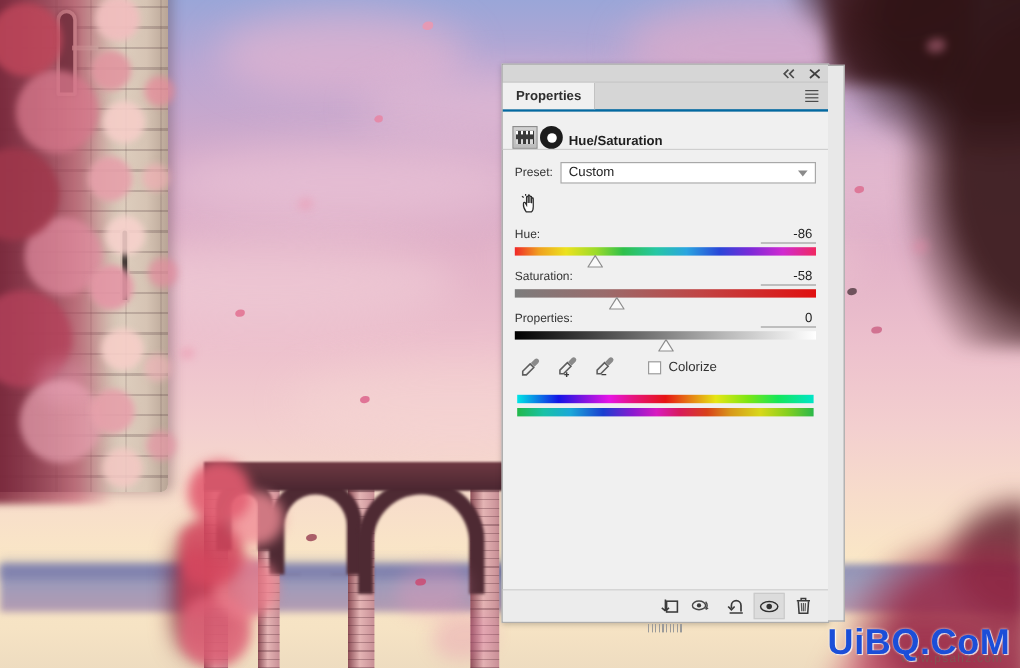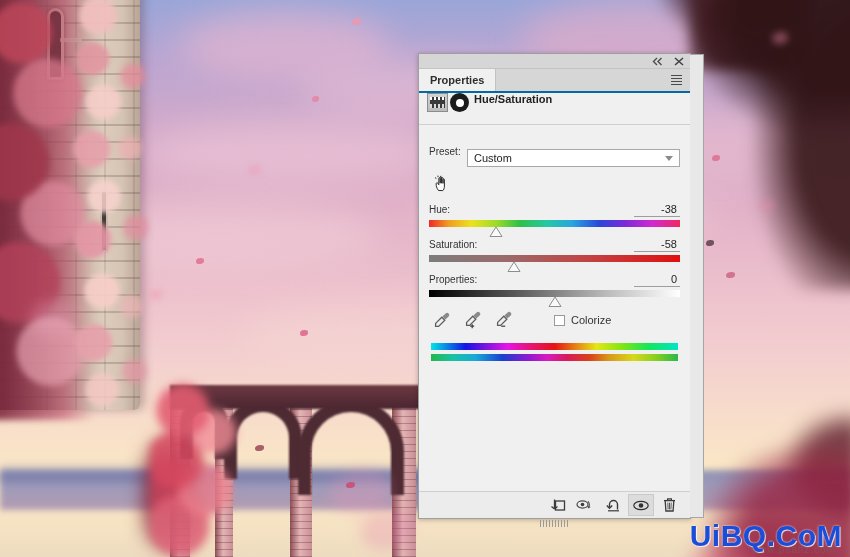--- a/index.html
+++ b/index.html
@@ -294,21 +294,21 @@
   }
   .hamburger { width: 11px; }
   .hamburger span {
     display: block; height: 1px; background: #4a4a4a; margin: 2px 0;
   }
 
   .adj-header {
     height: 32px;
     background: #f0f0f0;
     border-bottom: 1px solid #cfcfcf;
-    display: flex; align-items: flex-start;
+    display: flex; align-items: flex-end;
     padding: 0 8px; gap: 2px;
   }
   .adj-icon-btn {
     width: 21px; height: 19px;
     border: 1px solid #8c8c8c;
     background: linear-gradient(#d2d2d2, #bcbcbc);
     display: flex; align-items: center; justify-content: center;
     cursor: pointer;
   }
   .adj-grid {
@@ -346,21 +346,20 @@
   .ps-select {
     flex: 1;
     height: 18px;
     background: #fff;
     border: 1px solid #a8a8a8;
     display: flex; align-items: center;
     padding: 0 6px;
     font-size: 11px; color: #222;
     position: relative;
     cursor: pointer;
-    margin-top: 14px;
   }
   .ps-select .caret {
     margin-left: auto;
     width: 0; height: 0;
     border-left: 4px solid transparent;
     border-right: 4px solid transparent;
     border-top: 5px solid #8b8b8b;
   }
 
   .hand-tool {
@@ -413,21 +412,21 @@
 
   .eyedrop-row {
     display: flex; align-items: center;
     gap: 13px;
     margin-top: 14px; margin-bottom: 14px;
     padding-left: 4px;
   }
   .eyedropper { width: 18px; height: 18px; cursor: pointer; }
   .colorize-wrap {
     display: flex; align-items: center; gap: 6px;
-    margin-left: 16px;
+    margin-left: 2px;
     cursor: pointer;
     padding-left: 12px;
   }
   .checkbox {
     width: 11px; height: 11px;
     border: 1px solid #9a9a9a;
     background: #fff;
   }
   .colorize-label { font-size: 11px; color: #333; }
 
@@ -622,21 +621,21 @@
                      L8.6,3.2 C8.6,2.3 10,2.3 10,3.2 L10,8.4 L10,4.6 C10,3.7 11.4,3.7 11.4,4.6
                      L11.4,11 C11.4,13.6 10.6,15 9.8,15.6 Z" fill="#fdfdfd" stroke="#2b2b2b" stroke-width="1"></path>
             <path d="M2,2.5 L3.4,3.6 M5,0.6 L5,2.2 M8,0.8 L7.4,2.2" stroke="#2b2b2b" stroke-width="1" fill="none"></path>
           </svg>
         </div>
       </div>
 
       <div class="slider-group">
         <div class="slider-head">
           <span class="row-label">Hue:</span>
-          <span class="slider-value">-38</span>
+          <span class="slider-value">-86</span>
         </div>
         <div class="slider-track">
           <div class="track-bar hue-bar"></div>
           <div class="slider-thumb" style="left:26.5%">
             <svg width="15" height="12" viewBox="0 0 15 12" aria-hidden="true">
               <path d="M7.5,1 L13.5,10.5 L1.5,10.5 Z" fill="#fafafa" stroke="#8d8d8d" stroke-width="1" stroke-linejoin="round"></path>
             </svg>
           </div>
         </div>
       </div>

